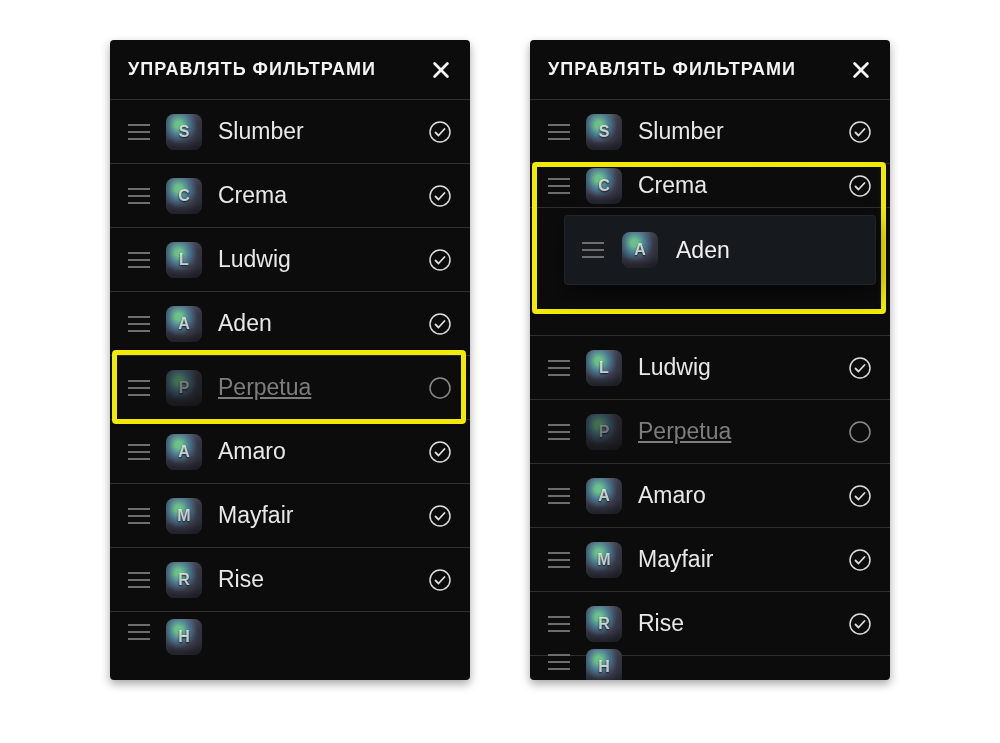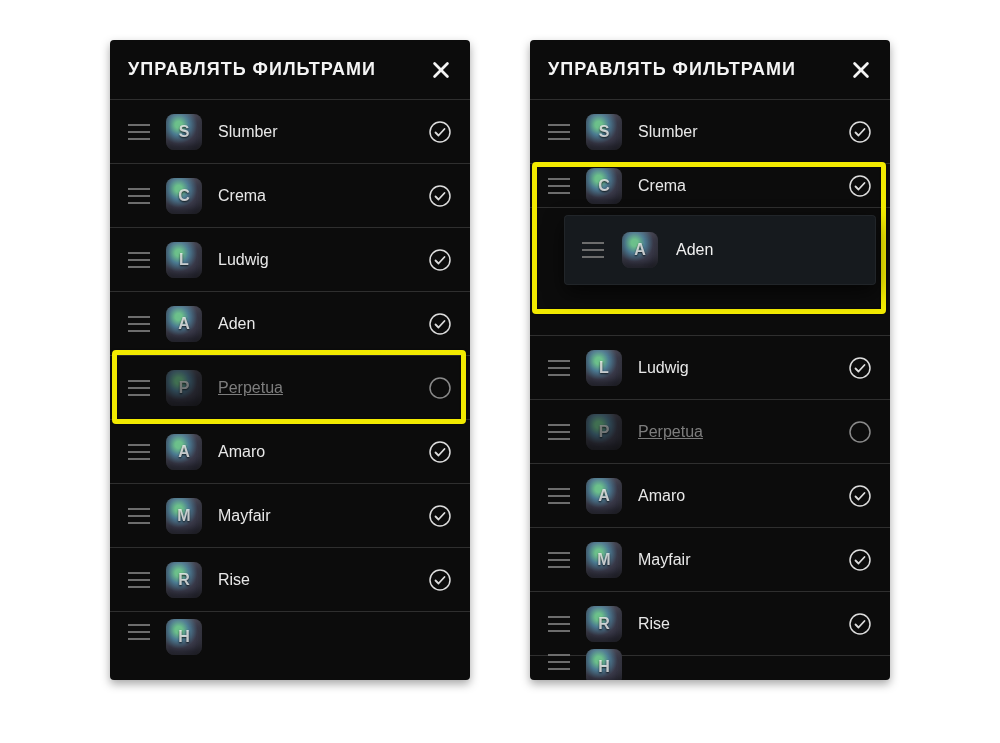--- a/index.html
+++ b/index.html
@@ -67,21 +67,21 @@
   .thumb{
     width:36px;height:36px;border-radius:8px;
     margin-right:16px;
     background:radial-gradient(circle at 35% 30%, #6cc08b 0 10%, #4b7a92 30%, #3a3a4a 55%, #20202a 100%);
     display:flex;align-items:center;justify-content:center;
     box-shadow:inset 0 -4px 8px rgba(0,0,0,.45), inset 0 2px 6px rgba(255,255,255,.15);
     font-size:16px;font-weight:600;color:rgba(255,255,255,.75);
     text-shadow:0 1px 2px rgba(0,0,0,.8);
   }
 
-  .label{flex:1;font-size:16px;color:var(--text);}
+  .label{flex:1;font-size:23px;color:var(--text);}
 
   .check{
     width:24px;height:24px;
     cursor:pointer;
   }
   .check svg{width:24px;height:24px;display:block;}
   .check .ring{fill:none;stroke:#ddd;stroke-width:1.5;}
   .check .tick{fill:none;stroke:#ddd;stroke-width:1.8;stroke-linecap:round;stroke-linejoin:round;}
   .row.isdim .check .ring{stroke:#8a8a8a;}
 

